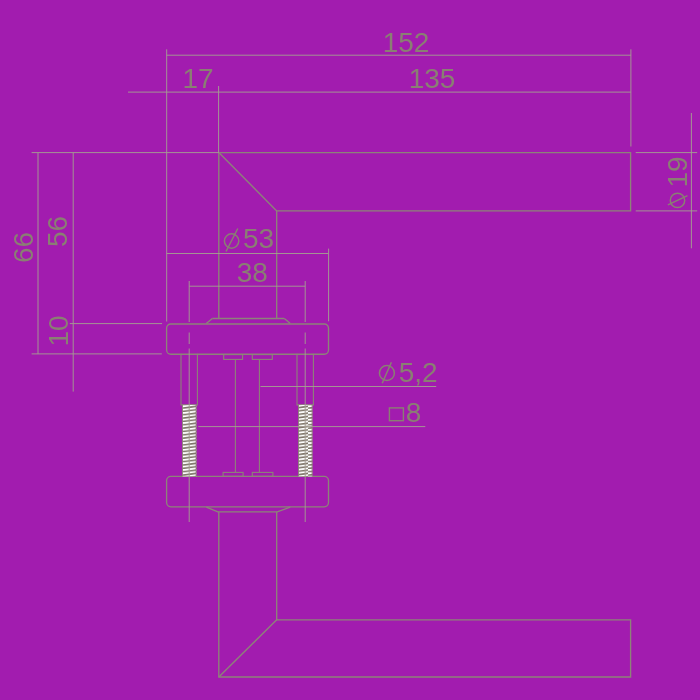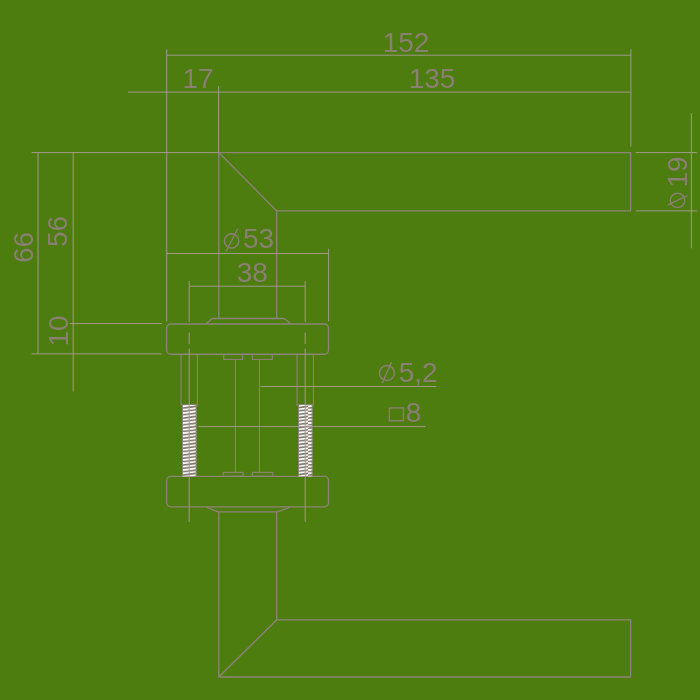--- a/index.html
+++ b/index.html
@@ -1,16 +1,16 @@
 <!DOCTYPE html>
 <html><head>
 <meta charset="utf-8">
 <style>
   html,body{margin:0;padding:0;background:#ffffff;}
-  #page{width:700px;height:700px;position:relative;overflow:hidden;background:#4d7c0f;}
+  #page{width:700px;height:700px;position:relative;overflow:hidden;background:#a21caf;}
   svg{display:block;}
   text{font-family:"Liberation Sans",sans-serif;fill:#8a7f73;}
 </style>
 </head>
 <body>
 <div id="page">
 <svg width="700" height="700" viewBox="0 0 700 700">
 <defs>
   <pattern id="thr" width="14.0" height="3.35" patternUnits="userSpaceOnUse">
     <rect width="14.0" height="3.35" fill="#ffffff"></rect>

